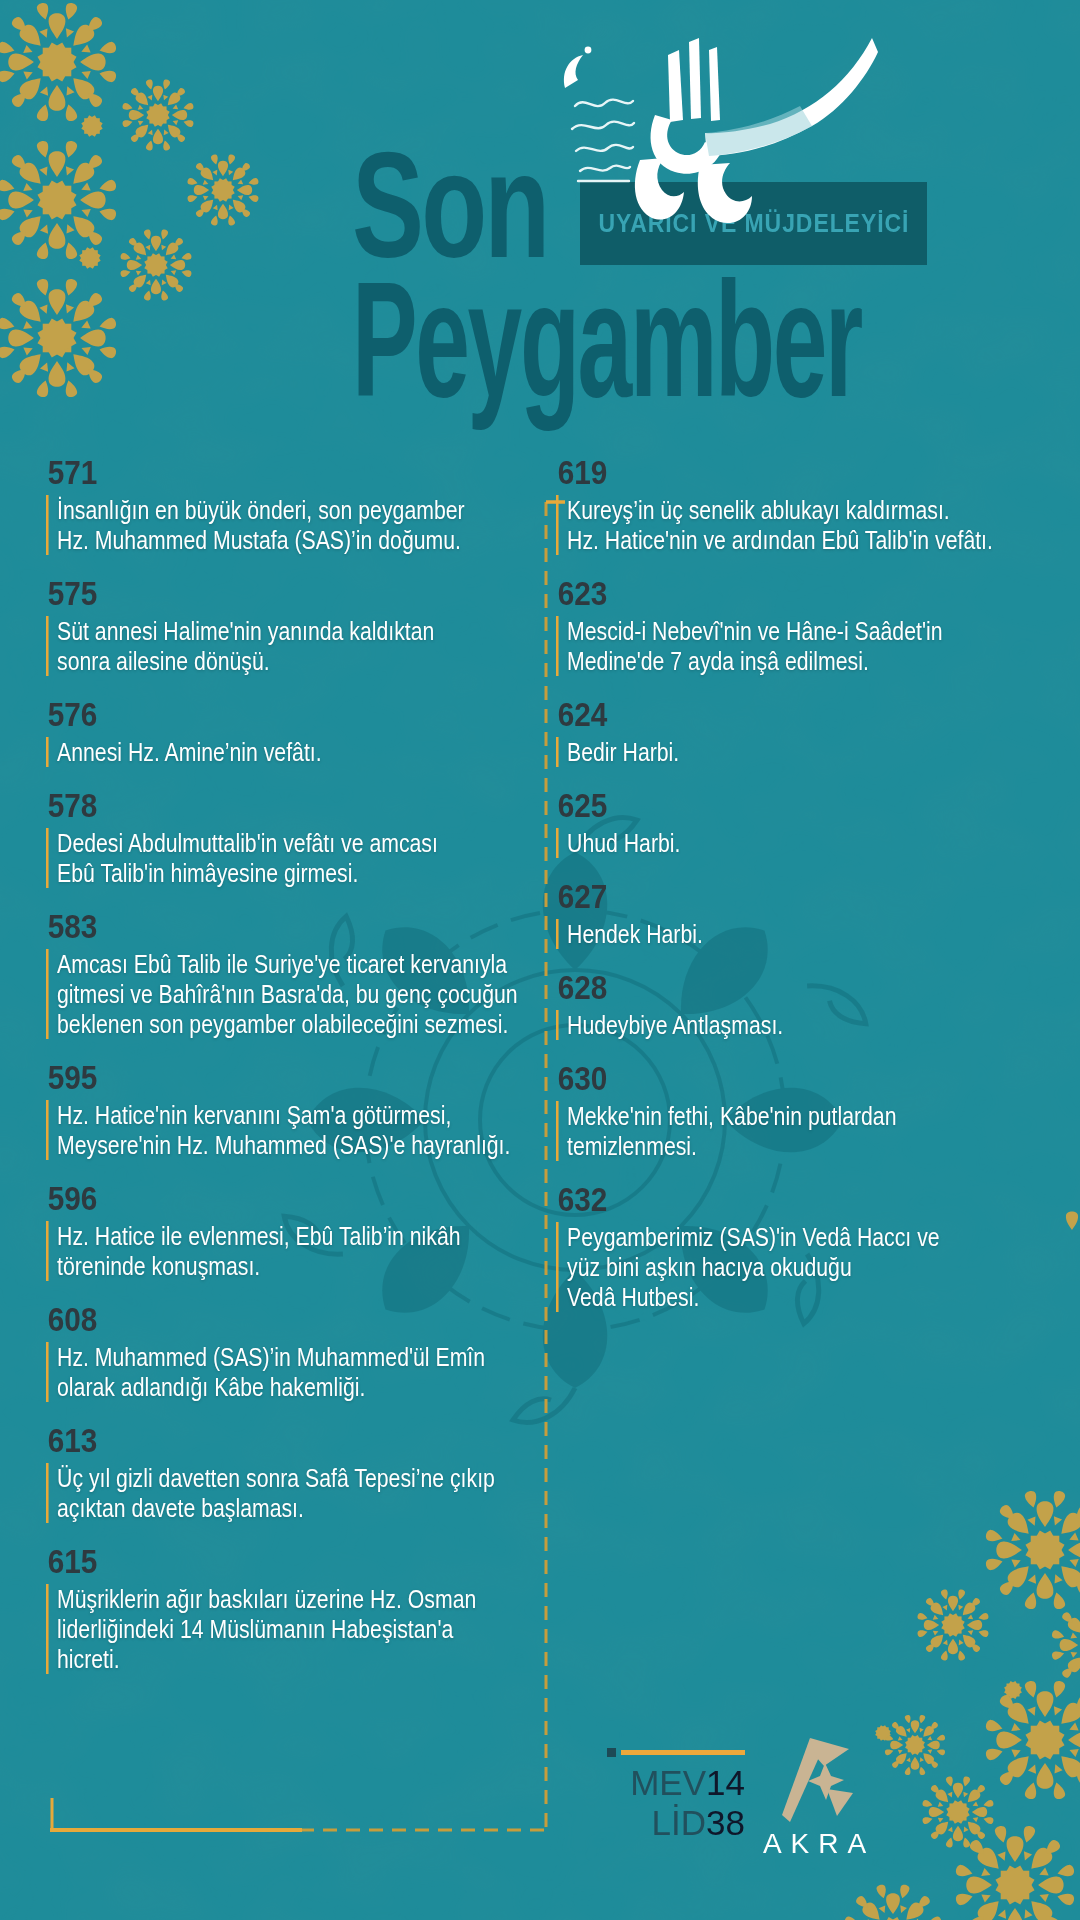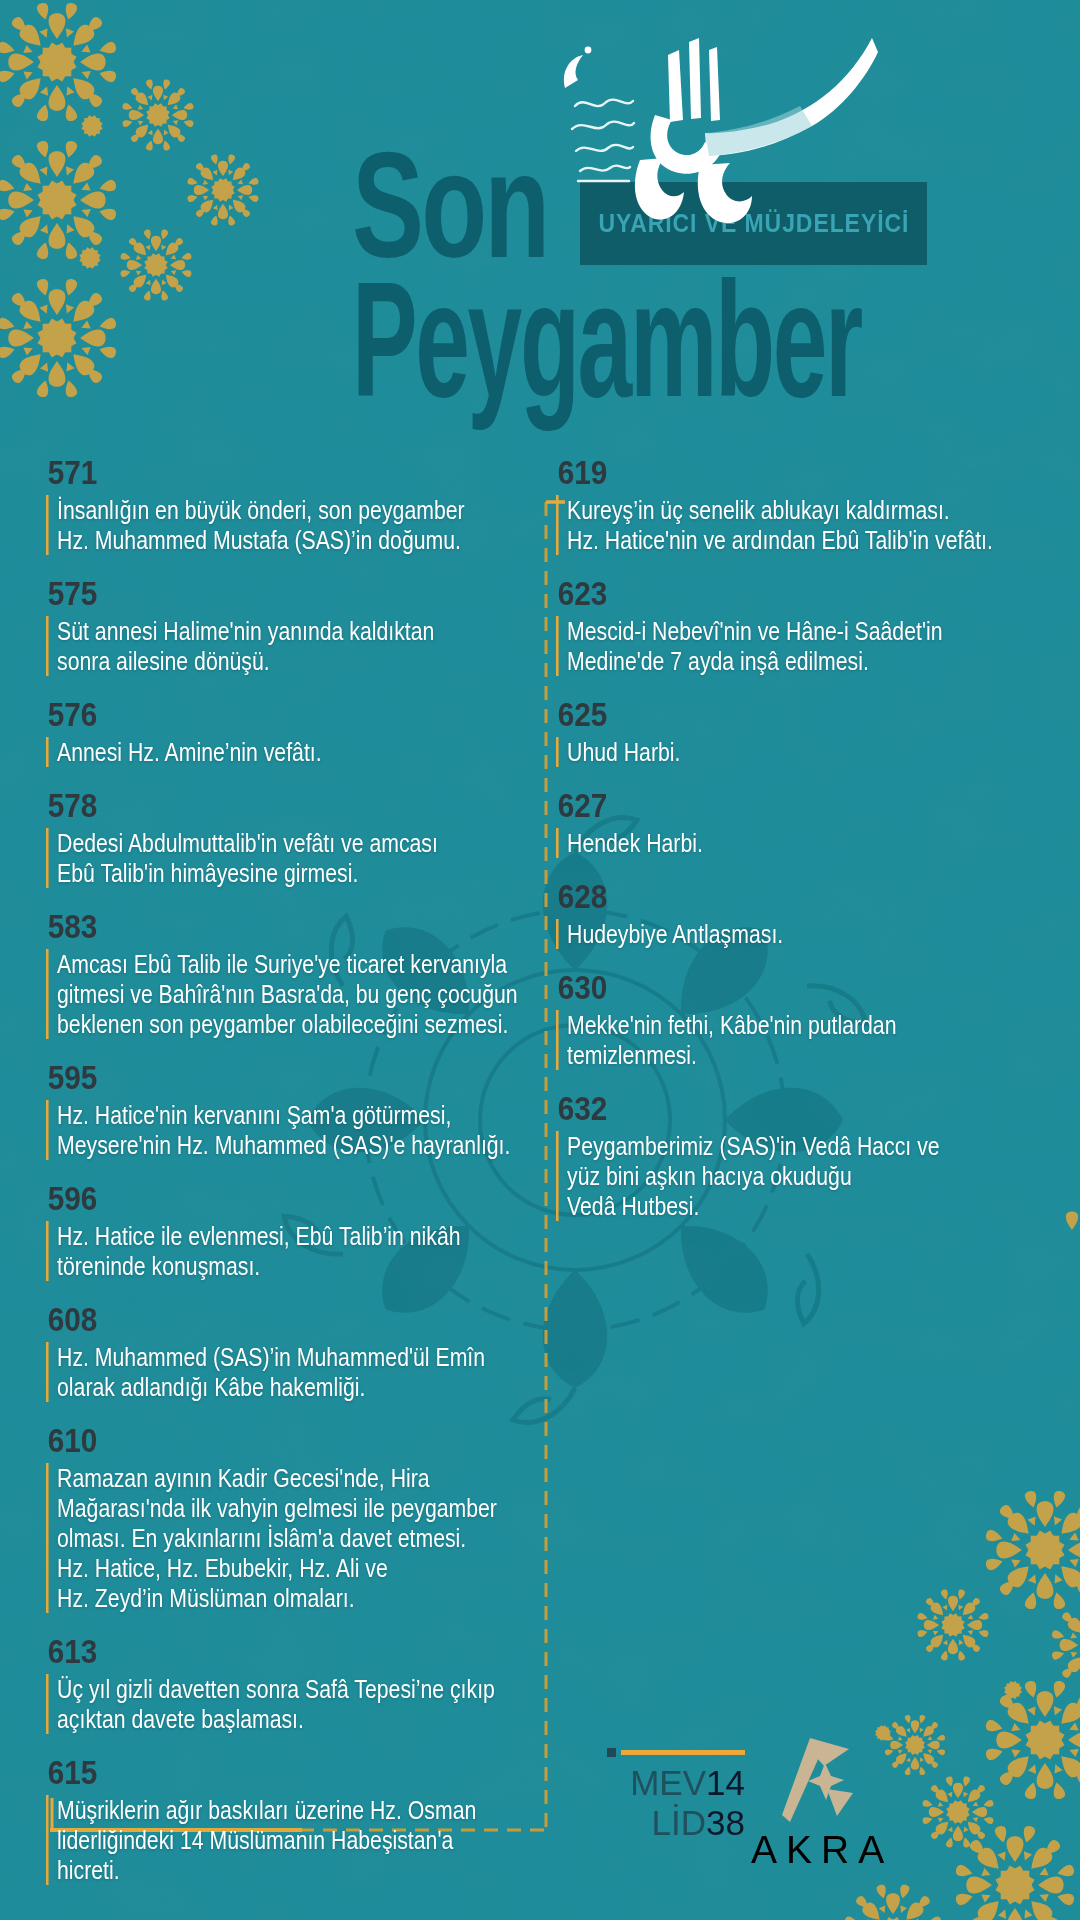--- a/index.html
+++ b/index.html
@@ -44,21 +44,21 @@
   
   .mevlid{position:absolute; right:335px; top:1748px; text-align:right; color:#21505d;}
   .mevlid .rule{display:flex; align-items:center; justify-content:flex-end; margin-bottom:6px;}
   .mevlid .sq{width:9px;height:9px;background:#1d4a56;margin-right:5px;}
   .mevlid .bar{width:124px;height:5px;background:#eda83b;}
   .mevlid .row{font-size:35px; line-height:40px; letter-spacing:0;}
   .mevlid .b{font-weight:normal;}
   .mevlid .t{font-weight:normal; color:#0f172a;}
   .akra{position:absolute; left:742px; top:1736px; width:145px; text-align:center;}
   .akra .word{
-    color:#000000; font-size:39px; letter-spacing:9px; font-weight:normal;
+    color:#ffffff; font-size:28px; letter-spacing:9px; font-weight:normal;
     margin-top:4px; padding-left:9px;
   }
   .noptr{pointer-events:none;}
 </style>
 </head>
 <body>
 
 <div class="page">
 
   <svg class="abs noptr" style="left:0;top:0" width="1080" height="1920">
@@ -250,28 +250,20 @@
         <div class="year">596</div>
         <div class="etext">Hz. Hatice ile evlenmesi, Ebû Talib’in nikâh
 töreninde konuşması.</div>
       </div>
       <div class="entry">
         <div class="year">608</div>
         <div class="etext">Hz. Muhammed (SAS)’in Muhammed'ül Emîn
 olarak adlandığı Kâbe hakemliği.</div>
       </div>
       <div class="entry">
-        <div class="year">610</div>
-        <div class="etext">Ramazan ayının Kadir Gecesi'nde, Hira
-Mağarası'nda ilk vahyin gelmesi ile peygamber
-olması. En yakınlarını İslâm'a davet etmesi.
-Hz. Hatice, Hz. Ebubekir, Hz. Ali ve
-Hz. Zeyd’in Müslüman olmaları.</div>
-      </div>
-      <div class="entry">
         <div class="year">613</div>
         <div class="etext">Üç yıl gizli davetten sonra Safâ Tepesi’ne çıkıp
 açıktan davete başlaması.</div>
       </div>
       <div class="entry">
         <div class="year">615</div>
         <div class="etext">Müşriklerin ağır baskıları üzerine Hz. Osman
 liderliğindeki 14 Müslümanın Habeşistan'a
 hicreti.</div>
       </div>
@@ -279,20 +271,24 @@
   <div class="col" id="col-right">
       <div class="entry">
         <div class="year">619</div>
         <div class="etext">Kureyş’in üç senelik ablukayı kaldırması.
 Hz. Hatice'nin ve ardından Ebû Talib'in vefâtı.</div>
       </div>
       <div class="entry">
         <div class="year">623</div>
         <div class="etext">Mescid-i Nebevî'nin ve Hâne-i Saâdet'in
 Medine'de 7 ayda inşâ edilmesi.</div>
+      </div>
+      <div class="entry">
+        <div class="year">624</div>
+        <div class="etext">Bedir Harbi.</div>
       </div>
       <div class="entry">
         <div class="year">625</div>
         <div class="etext">Uhud Harbi.</div>
       </div>
       <div class="entry">
         <div class="year">627</div>
         <div class="etext">Hendek Harbi.</div>
       </div>
       <div class="entry">

